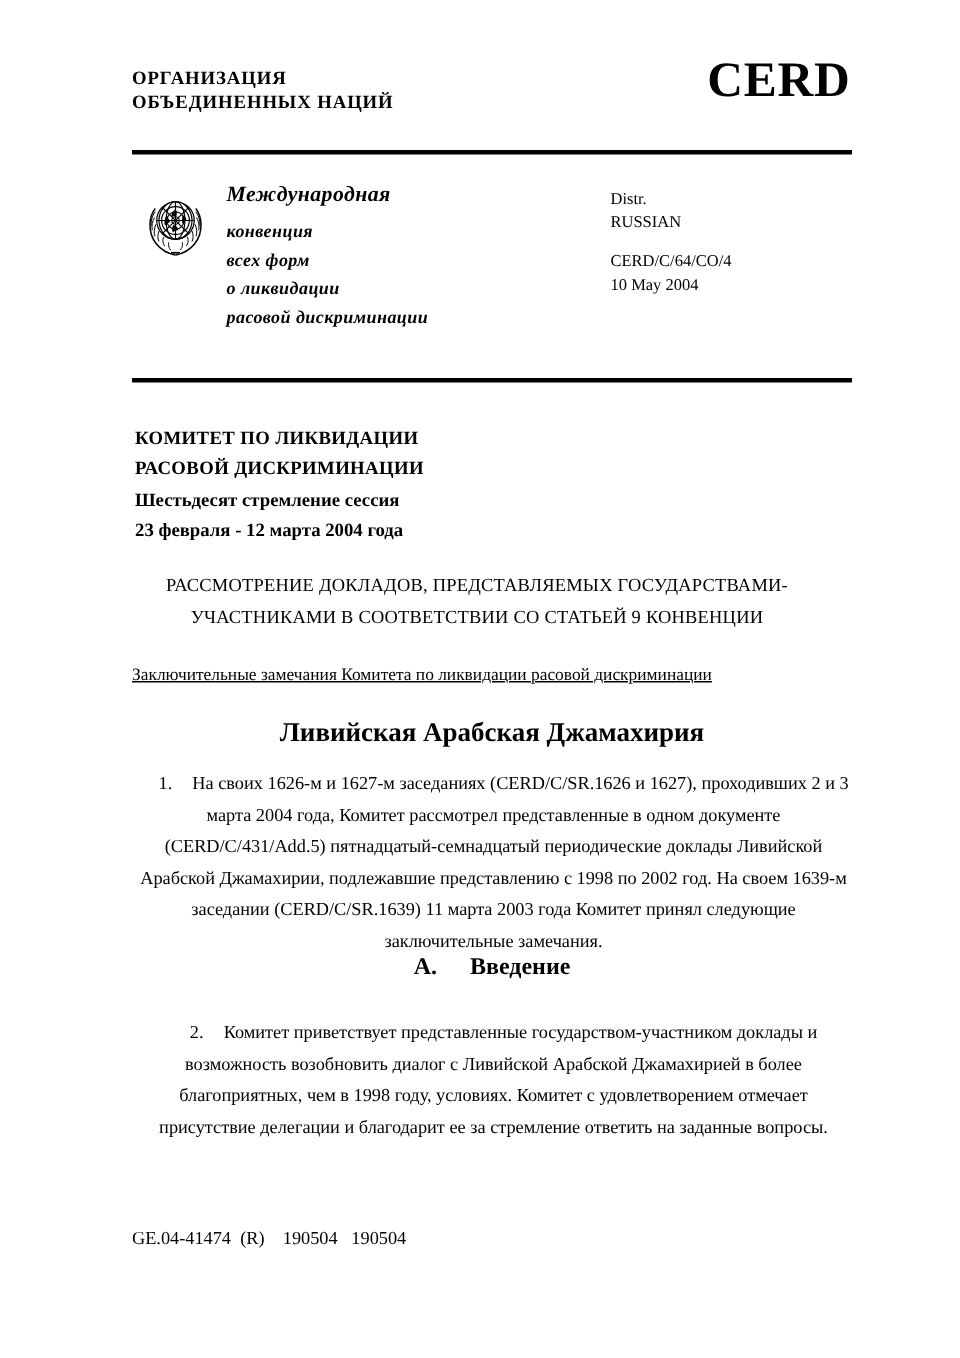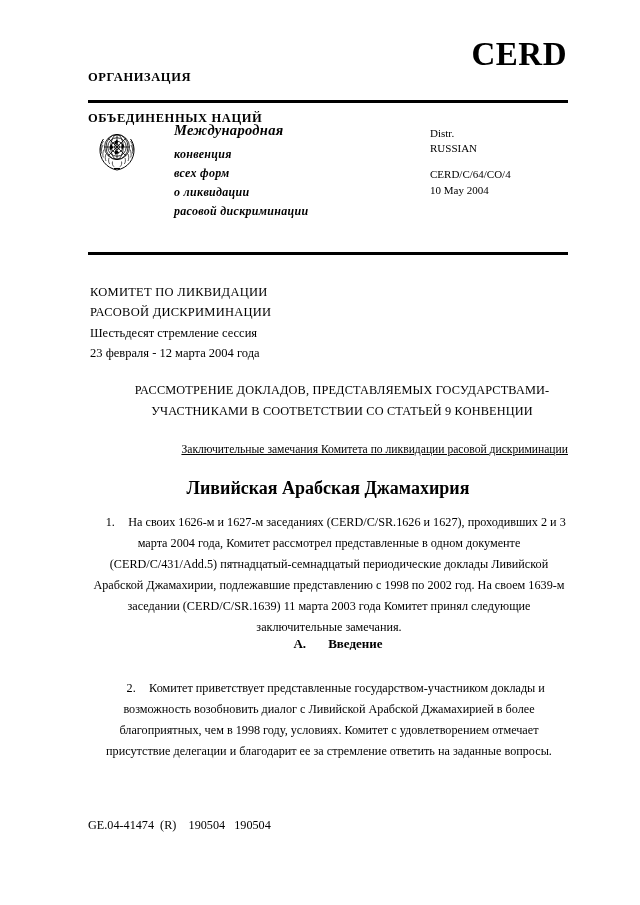--- a/index.html
+++ b/index.html
@@ -37,21 +37,21 @@
     align-items: flex-start;
     justify-content: space-between;
   }
   .org-name {
     font-family: "Liberation Serif", "DejaVu Serif", serif;
     font-weight: bold;
     font-size: 12.5px;
     line-height: 1.30;
     letter-spacing: 0.6px;
   }
-  .org-name div { white-space: nowrap; margin-top: 25px; }
+  .org-name div { white-space: nowrap; }
   .cerd-mark {
     font-family: "Liberation Serif", "DejaVu Serif", serif;
     font-weight: bold;
     font-size: 33px;
     line-height: 1;
     letter-spacing: 0.5px;
     margin-top: -6px;
     margin-right: 1px;
   }
 
@@ -77,21 +77,21 @@
   .un-emblem {
     width: 50px;
     height: 50px;
     flex: 0 0 50px;
     margin-left: 4px;
     margin-top: 2px;
   }
   .un-emblem svg { display: block; }
 
   .conv-title {
-    margin-left: 32px;
+    margin-left: 9px;
     flex: 0 0 auto;
     width: 250px;
     font-family: "Liberation Serif", "DejaVu Serif", serif;
     font-style: italic;
     font-weight: bold;
   }
   .conv-title .l1 {
     font-size: 14.5px;
     letter-spacing: 0.3px;
     margin-bottom: 6px;
@@ -116,40 +116,41 @@
   .distr-group:last-child { margin-bottom: 0; }
 
   
   .committee {
     position: absolute;
     left: 2px;
     top: 282px;
     width: 420px;
     font-size: 12.5px;
     line-height: 1.62;
+    font-weight: bold;
   }
   .committee .caps { letter-spacing: 0.25px; }
 
   
   .doc-title {
     position: absolute;
-    left: 30px;
+    left: 6px;
     top: 380px;
     width: 448px;
     text-align: center;
     font-size: 12.3px;
     line-height: 1.74;
     letter-spacing: 0.15px;
   }
   .subtitle {
     position: absolute;
     left: 0;
     top: 443px;
     width: 480px;
-    text-align: right;
+    text-align: left;
     font-size: 11.6px;
   }
   .subtitle span { text-decoration: underline; }
   .country {
     position: absolute;
     left: 0;
     top: 478px;
     width: 480px;
     text-align: center;
     font-size: 18px;
@@ -167,25 +168,25 @@
   }
   .para-1 { top: 512px; }
   .para-2 { top: 678px; }
   .para .num {
     display: inline-block;
     width: 36px;
   }
 
   .section-head {
     position: absolute;
-    left: 10px;
+    left: 0;
     top: 636px;
     width: 480px;
     text-align: center;
-    font-size: 13px;
+    font-size: 16px;
     font-weight: bold;
   }
   .section-head .letter { margin-right: 22px; }
 
   
   .footer {
     position: absolute;
     left: 0;
     top: 818px;
     width: 480px;

